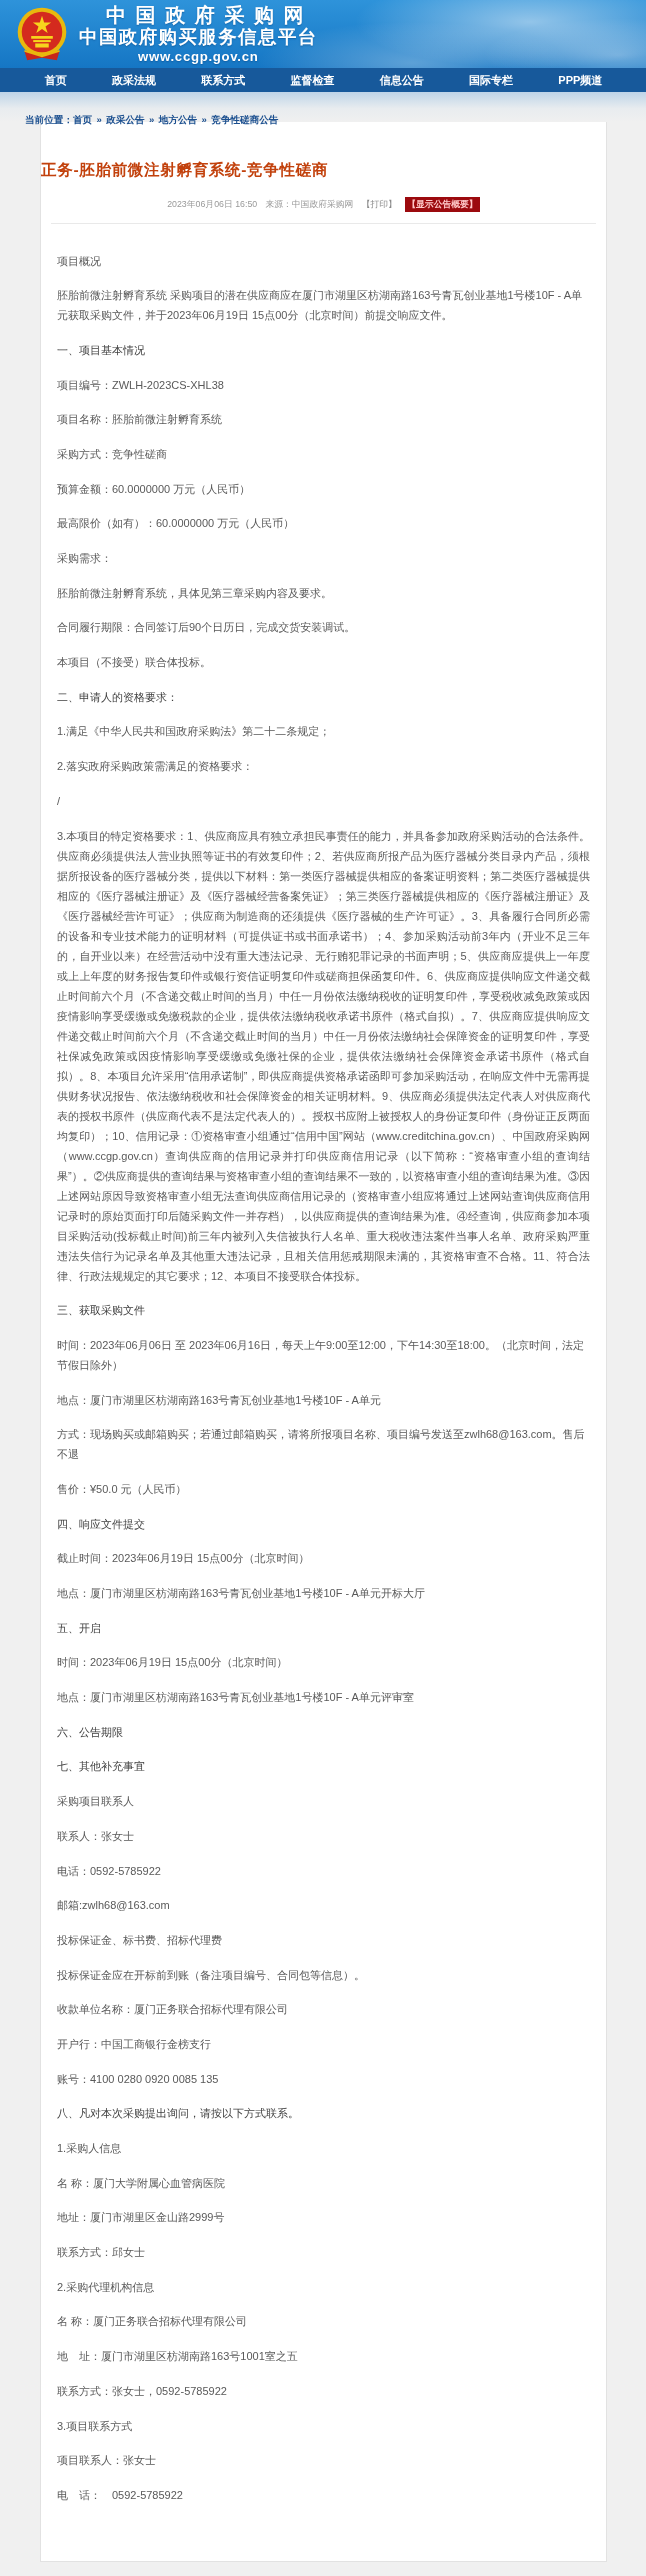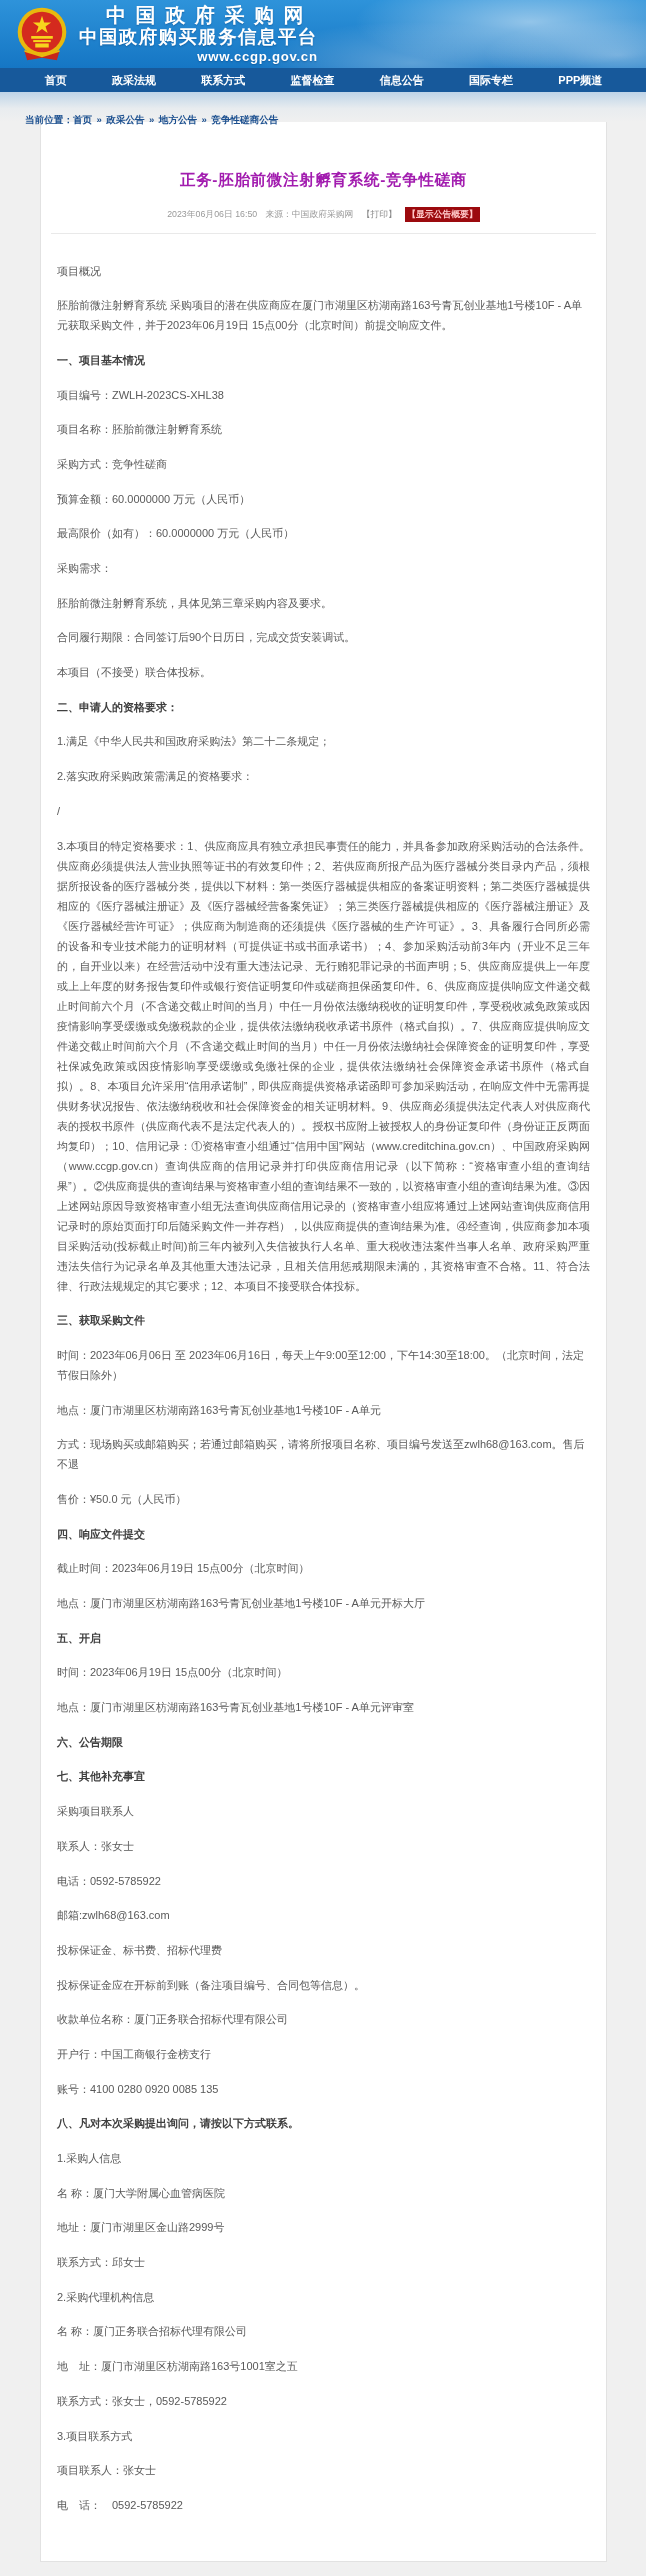--- a/index.html
+++ b/index.html
@@ -18,21 +18,21 @@
       radial-gradient(ellipse 221px 59px at 412px 63px, rgba(255,255,255,.30), rgba(255,255,255,0) 70%),
       linear-gradient(180deg, var(--header-blue-top,#2e93da) 0%, var(--header-blue-bottom,#1576c4) 100%);
     display:flex; align-items:center;
     padding-left:14.7px;
     overflow:hidden;
   }
   .emblem { width:54px; height:56px; flex:0 0 auto; margin-right:10.3px; }
   .site-text { color:#fff; line-height:1; }
   .site-title   { font-size:20px; font-weight:bold; letter-spacing:9.6px; text-shadow:0 0.7px 1.5px rgba(0,60,120,.45);margin-left:27px; }
   .site-subtitle{ font-size:18.4px; font-weight:bold; margin-top:3.7px; letter-spacing:1.5px; text-shadow:0 0.7px 1.5px rgba(0,60,120,.45); }
-  .site-url     { font-size:13.2px; font-weight:bold; margin-top:3.7px; text-align:right; letter-spacing:0.7px; text-shadow:0 0.7px 1.5px rgba(0,60,120,.45); }
+  .site-url     { font-size:13.2px; font-weight:bold; margin-top:3.7px; text-align:center; letter-spacing:0.7px; text-shadow:0 0.7px 1.5px rgba(0,60,120,.45); }
   
   .main-nav {
     height:24px; background:var(--nav-blue,#17599b);
     display:flex; align-items:center; justify-content:space-around;
     padding:0 22px;
   }
   .nav-item {
     color:#fff; font-size:11px; font-weight:bold; cursor:pointer;
     padding:0 7.4px; white-space:nowrap;
   }
@@ -45,42 +45,42 @@
   .breadcrumb { font-size:9.6px; font-weight:bold; color:var(--crumb-blue,#1b4f8f); }
   .breadcrumb a { color:var(--crumb-blue,#1b4f8f); text-decoration:none; cursor:pointer; }
   .crumb-sep { margin:0 4.4px; }
   
   .card {
     width:567px; margin:0 auto; background:#fff;
     border:0.7px solid #e2e2e2; border-top:none;
     min-height:2440px;
   }
   .article-title {
-    text-align:center; padding-top:48px;
-    font-size:15.5px; font-weight:bold; color:#a21caf;
+    padding-top:38px;
+    font-size:15.5px; font-weight:bold; color:#c2410c;
     letter-spacing:0.7px;
   }
   .meta-line {
     margin-top:16px; text-align:center;
     font-size:8.8px; color:#999;
   }
   .meta-line > span { margin:0 2.9px; vertical-align:middle;text-align:center; }
   .print-link { color:#8a8a8a; cursor:pointer; }
   .summary-badge {
     display:inline-block; background:var(--badge-red,#9c0a0e); color:#ffc9c9;
     font-weight:bold; padding:1.5px 2.2px; cursor:pointer;
   }
   .title-divider { border-bottom:0.7px solid #e9e9e9; margin:11px 9.6px 0 9.6px; }
   
   .article-body {
     padding:26.5px 16px 29px 16px;
     font-size:11px; color:#595959;
   }
   .article-body p { line-height:20px; margin:0 0 14.7px 0; }
-  .article-body p.heading { font-weight:bold; color:#3f3f3f; }
+  .article-body p.heading { font-weight:normal; color:#3f3f3f; }
   .article-body p.long { text-align:justify; }
 </style>
 </head>
 <body>
 
 <header class="site-header">
   <div class="emblem">
     <svg viewBox="0 0 80 82" width="54" height="56">
       <circle cx="40" cy="38" r="36" fill="#e8b80e"></circle>
       <circle cx="40" cy="38" r="30" fill="#d42a1e"></circle>

